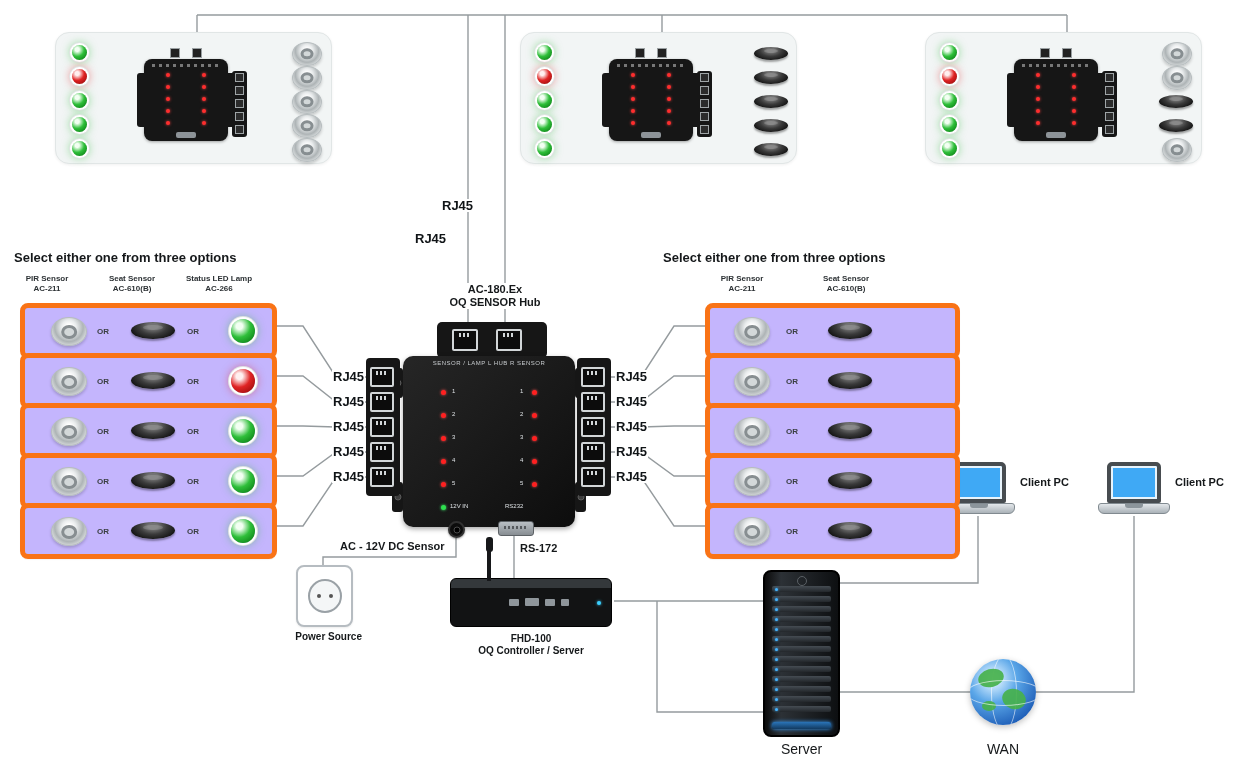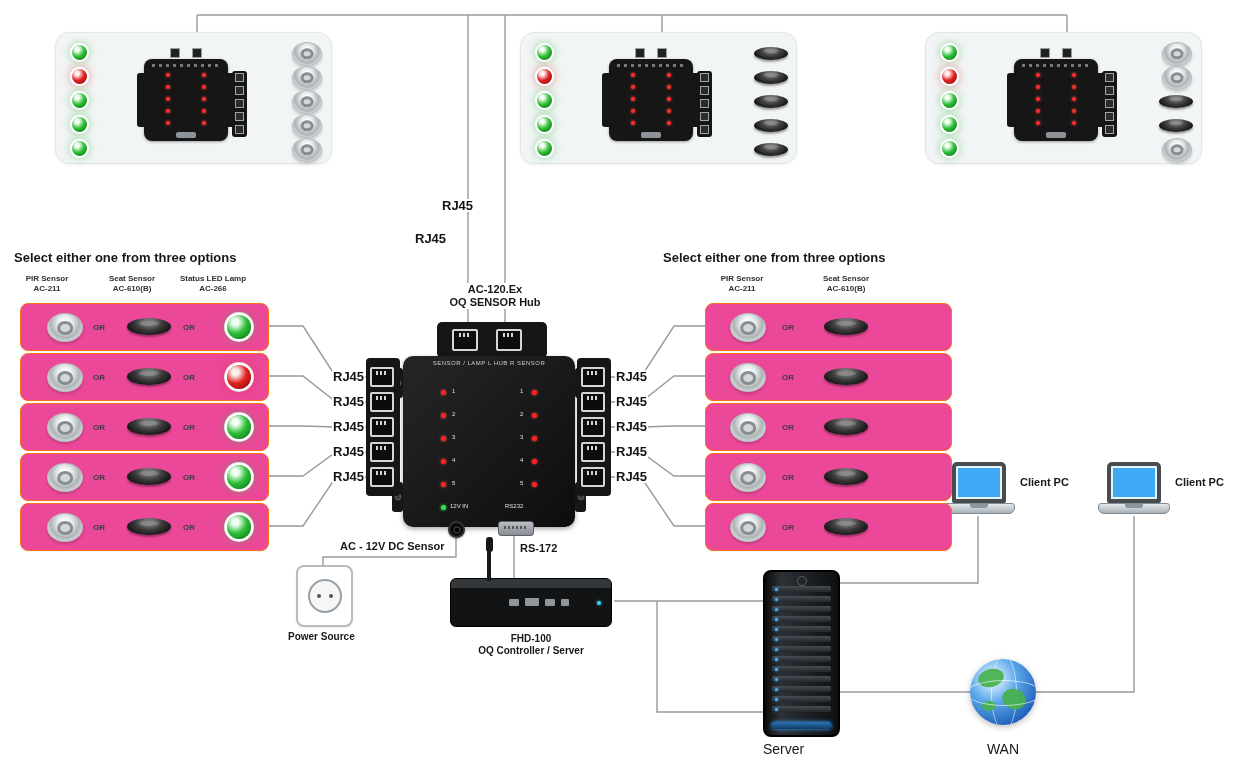--- a/index.html
+++ b/index.html
@@ -78,21 +78,21 @@
         width:5px;height:5px;border-radius:50%;background:#000;border:1px solid #4a4a4a;}
   .db9{position:absolute;left:498px;top:521px;width:36px;height:15px;border-radius:3px;border:1px solid #5c6165;
         background:linear-gradient(#b9bfc4,#878d92);box-sizing:border-box;}
   .db9::before{content:"";position:absolute;left:5px;top:4px;right:5px;height:3px;
         background:repeating-linear-gradient(90deg,#55595d 0 2px,transparent 2px 4px);}
   .strip{position:absolute;top:358px;width:34px;height:138px;background:#161616;border-radius:4px;}
 
   
   .opt-title{position:absolute;font-size:13px;font-weight:bold;}
   .opt-header{position:absolute;text-align:center;font-size:8px;font-weight:bold;color:#2c3134;line-height:10px;}
-  .opt-row{position:absolute;width:247px;height:46px;background:#ec4899;border:1px solid #f97316;border-radius:8px;
+  .opt-row{position:absolute;width:247px;height:46px;background:#c4b5fd;border:5px solid #f97316;border-radius:8px;
         box-shadow:0 1px 1px rgba(0,0,0,.04);}
   .or{position:absolute;top:19px;font-size:8px;font-weight:bold;color:#3a3f42;}
   .rj45{position:absolute;font-size:13px;font-weight:bold;color:#101417;background:#fff;padding:0 1px;line-height:13px;}
 
   .caption{position:absolute;font-weight:bold;}
 
   
   .power-box{position:absolute;left:296px;top:565px;width:57px;height:62px;background:#fff;
         border:2px solid #b6bcc1;border-radius:8px;box-shadow:0 1px 2px rgba(0,0,0,.08);box-sizing:border-box;}
   .socket{position:absolute;left:50%;top:50%;transform:translate(-50%,-50%);width:34px;height:34px;
@@ -314,36 +314,36 @@
   <div class="opt-title" style="left:663px;top:250px">Select either one from three options</div>
 
   <div class="opt-header" style="left:14px;top:274px;width:66px">
     <div>PIR Sensor</div>
     <div>AC-211</div>
   </div>
   <div class="opt-header" style="left:98px;top:274px;width:68px">
     <div>Seat Sensor</div>
     <div>AC-610(B)</div>
   </div>
-  <div class="opt-header" style="left:168px;top:274px;width:90px">
+  <div class="opt-header" style="left:174px;top:274px;width:90px">
     <div>Status LED Lamp</div>
     <div>AC-266</div>
   </div>
 
   <div class="opt-header" style="left:708px;top:274px;width:68px">
     <div>PIR Sensor</div>
     <div>AC-211</div>
   </div>
   <div class="opt-header" style="left:810px;top:274px;width:72px">
     <div>Seat Sensor</div>
     <div>AC-610(B)</div>
   </div>
 
   <div class="hub-label">
-    <div>AC-120.Ex</div>
+    <div>AC-180.Ex</div>
     <div>OQ SENSOR Hub</div>
   </div>
   <div class="port-block">
     <div class="jack tp" style="left:15px;top:7px"></div>
     <div class="jack tp" style="left:59px;top:7px"></div>
   </div>
   <div class="hub-body"></div>
   <div class="wing" style="left:392px;top:368px"></div>
   <div class="wing" style="left:392px;top:482px"></div>
   <div class="wing" style="left:575px;top:368px"></div>
@@ -365,21 +365,21 @@
       <div class="jack big" style="left: 4px; top: 84px;"></div>
       <div class="jack big" style="left: 4px; top: 109px;"></div>
     </div>
 
   <div class="caption" style="left:340px;top:540px;font-size:11px">AC - 12V DC Sensor</div>
   <div class="caption" style="left:520px;top:542px;font-size:11px">RS-172</div>
 
   <div class="power-box">
     <div class="socket"></div>
   </div>
-  <div class="caption" style="left:288px;top:631px;width:74px;text-align:left;font-size:10px">Power Source</div>
+  <div class="caption" style="left:288px;top:631px;width:74px;text-align:right;font-size:10px">Power Source</div>
 
   <div class="fhd">
     <div class="ant"></div>
     <div class="fp" style="left:58px;top:20px;width:10px;height:7px"></div>
     <div class="fp" style="left:74px;top:19px;width:14px;height:8px"></div>
     <div class="fp" style="left:94px;top:20px;width:10px;height:7px"></div>
     <div class="fp" style="left:110px;top:20px;width:8px;height:7px"></div>
     <div class="fled" style="left:146px;top:22px"></div>
   </div>
   <div class="caption" style="left:450px;top:633px;width:162px;text-align:center;font-size:10px">FHD-100</div>
@@ -393,21 +393,21 @@
       <div class="slat" style="top: 54px;"></div>
       <div class="slat" style="top: 64px;"></div>
       <div class="slat" style="top: 74px;"></div>
       <div class="slat" style="top: 84px;"></div>
       <div class="slat" style="top: 94px;"></div>
       <div class="slat" style="top: 104px;"></div>
       <div class="slat" style="top: 114px;"></div>
       <div class="slat" style="top: 124px;"></div>
       <div class="slat" style="top: 134px;"></div>
     </div>
-  <div class="caption" style="left:763px;top:741px;width:77px;font-size:14px;font-weight:normal">Server</div>
+  <div class="caption" style="left:763px;top:741px;width:77px;text-align:center;font-size:14px;font-weight:normal">Server</div>
 
   <div class="globe">
     <div class="blob" style="left:8px;top:10px;width:26px;height:18px;transform:rotate(-15deg)"></div>
     <div class="blob" style="left:32px;top:30px;width:24px;height:20px;transform:rotate(20deg)"></div>
     <div class="blob" style="left:12px;top:42px;width:14px;height:10px"></div>
   </div>
   <div class="caption" style="left:970px;top:741px;width:66px;text-align:center;font-size:14px;font-weight:normal">WAN</div>
 
   <div class="laptop" style="left:943px;top:462px">
     <div class="lscreen"></div>

